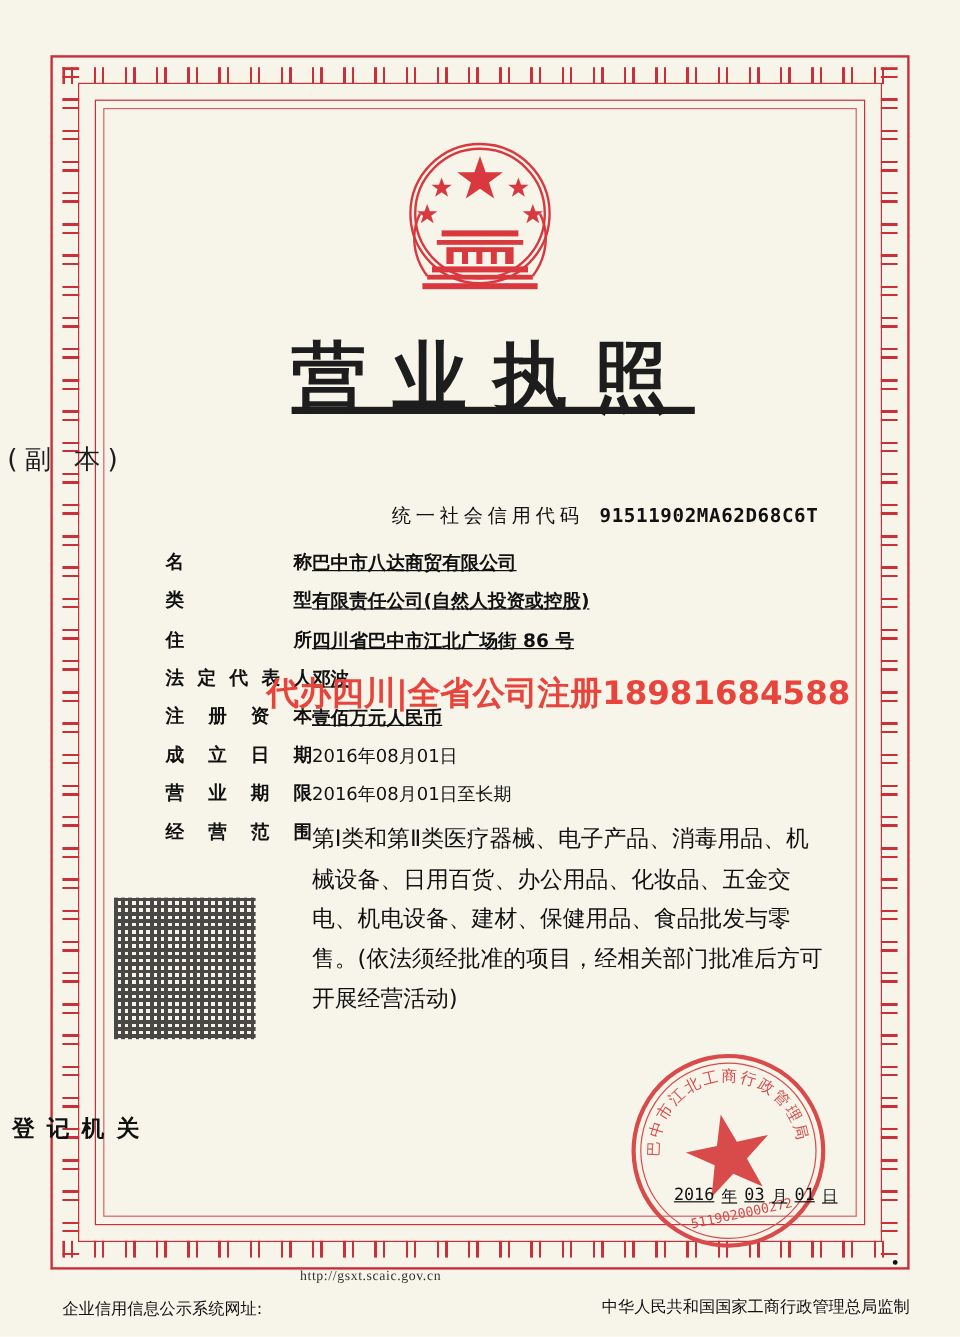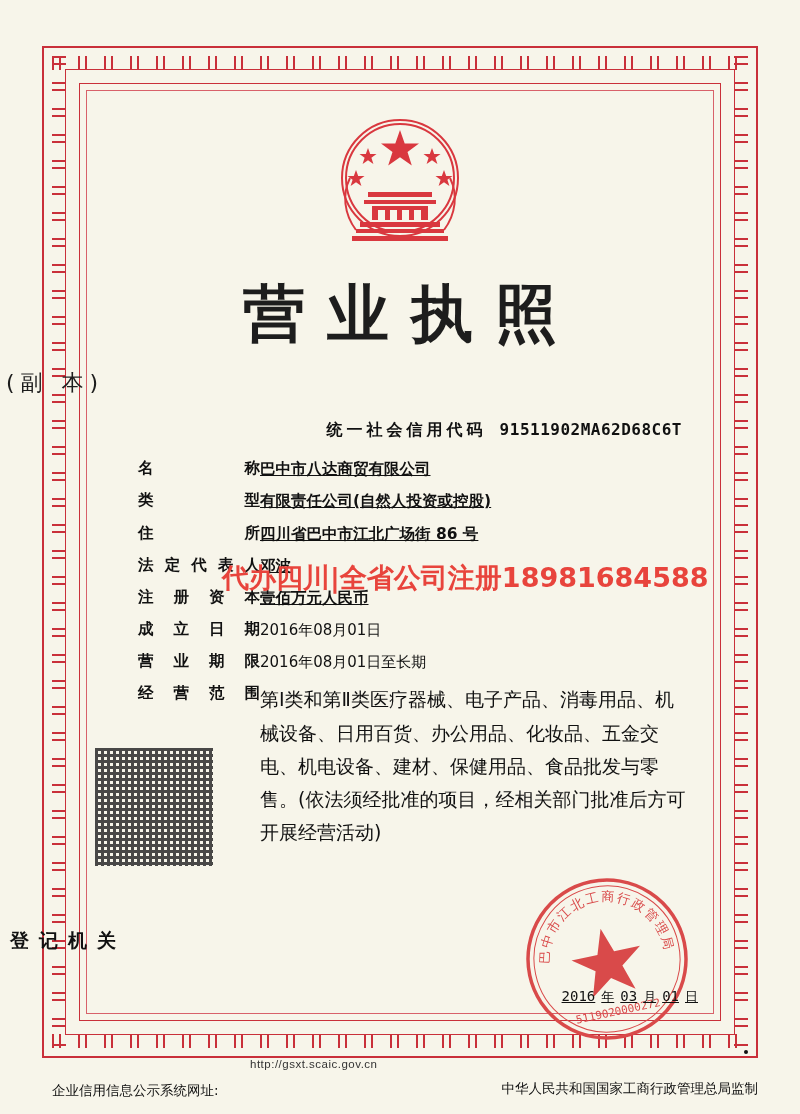--- a/index.html
+++ b/index.html
@@ -60,37 +60,38 @@
   
   .title{
     position:absolute;left:0;right:0;top:272px;
     text-align:center;
     font-family:"DejaVu Serif","Liberation Serif",serif;
     font-weight:bold;
     font-size:62px;
     letter-spacing:22px;
     text-indent:22px;
     color:#1d1d1d;
+    text-decoration:underline;
   }
   .subtitle{
     position:absolute;left:0;right:0;top:368px;
     text-align:left;
     font-size:22px;
     letter-spacing:6px;
     text-indent:6px;
     color:#1d1d1d;
   }
   
   .credit-row{
     position:absolute;left:0;right:118px;top:420px;
     text-align:right;
     font-size:16px;
     color:#111;
   }
-  .credit-label{letter-spacing:4px;font-weight:bold;margin-top:22px;}
+  .credit-label{letter-spacing:4px;font-weight:normal;margin-top:22px;}
   .credit-value{
     font-family:"DejaVu Sans Mono","Liberation Mono",monospace;
     font-weight:bold;font-size:16px;letter-spacing:0.5px;margin-left:8px;
   }
   
   .fields{
     position:absolute;left:138px;top:458px;right:110px;
   }
   .row{
     display:flex;
@@ -161,21 +162,21 @@
   .date-line .num{font-family:"DejaVu Sans Mono","Liberation Mono",monospace;font-size:14px;}
   .date-line .cn{font-size:13px;}
   
   .notes{
     position:absolute;left:22px;top:992px;
     font-size:14px;line-height:1.55;color:#111;
     width:270px;
   }
   .url-line{
     position:absolute;left:250px;top:1058px;
-    font-family:Liberation Sans, sans-serif;
+    font-family:Liberation Serif, serif;
     font-size:11.5px;color:#333;
     letter-spacing:0.5px;
     text-align:right;
   }
   .bottom-left{
     position:absolute;left:52px;top:1082px;
     font-size:13.5px;color:#111;
   }
   .bottom-right{
     position:absolute;right:42px;top:1080px;

